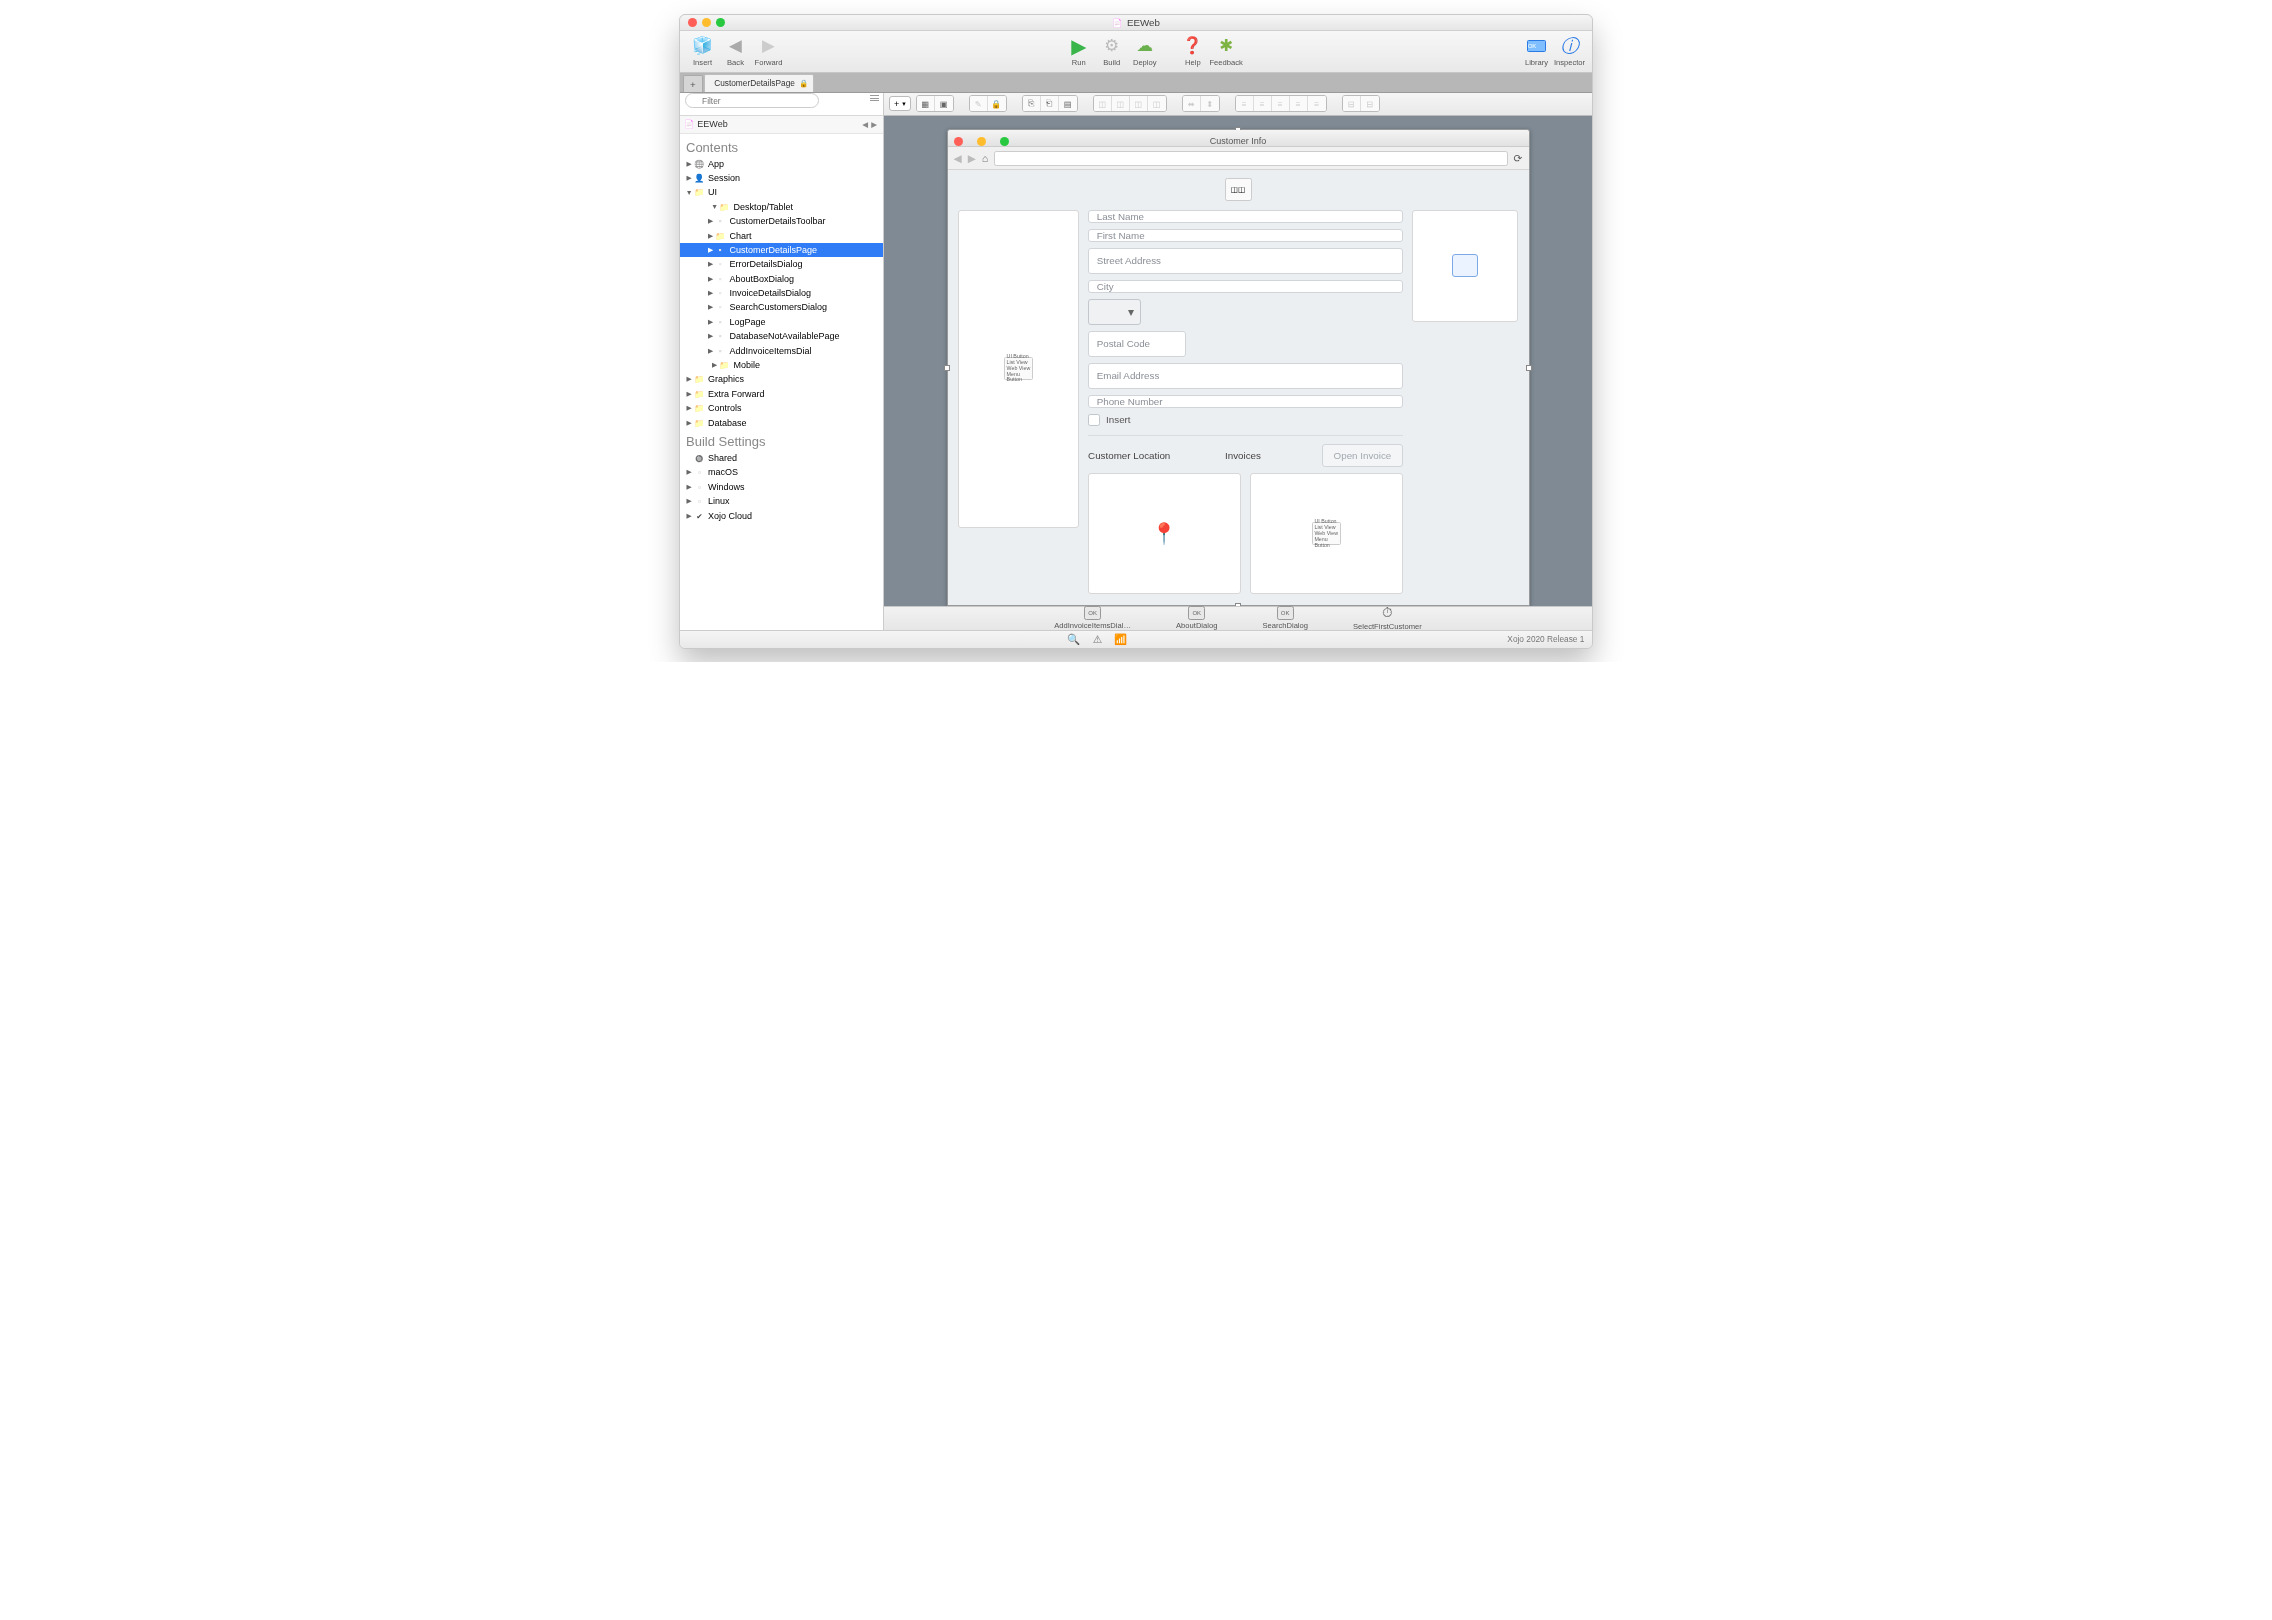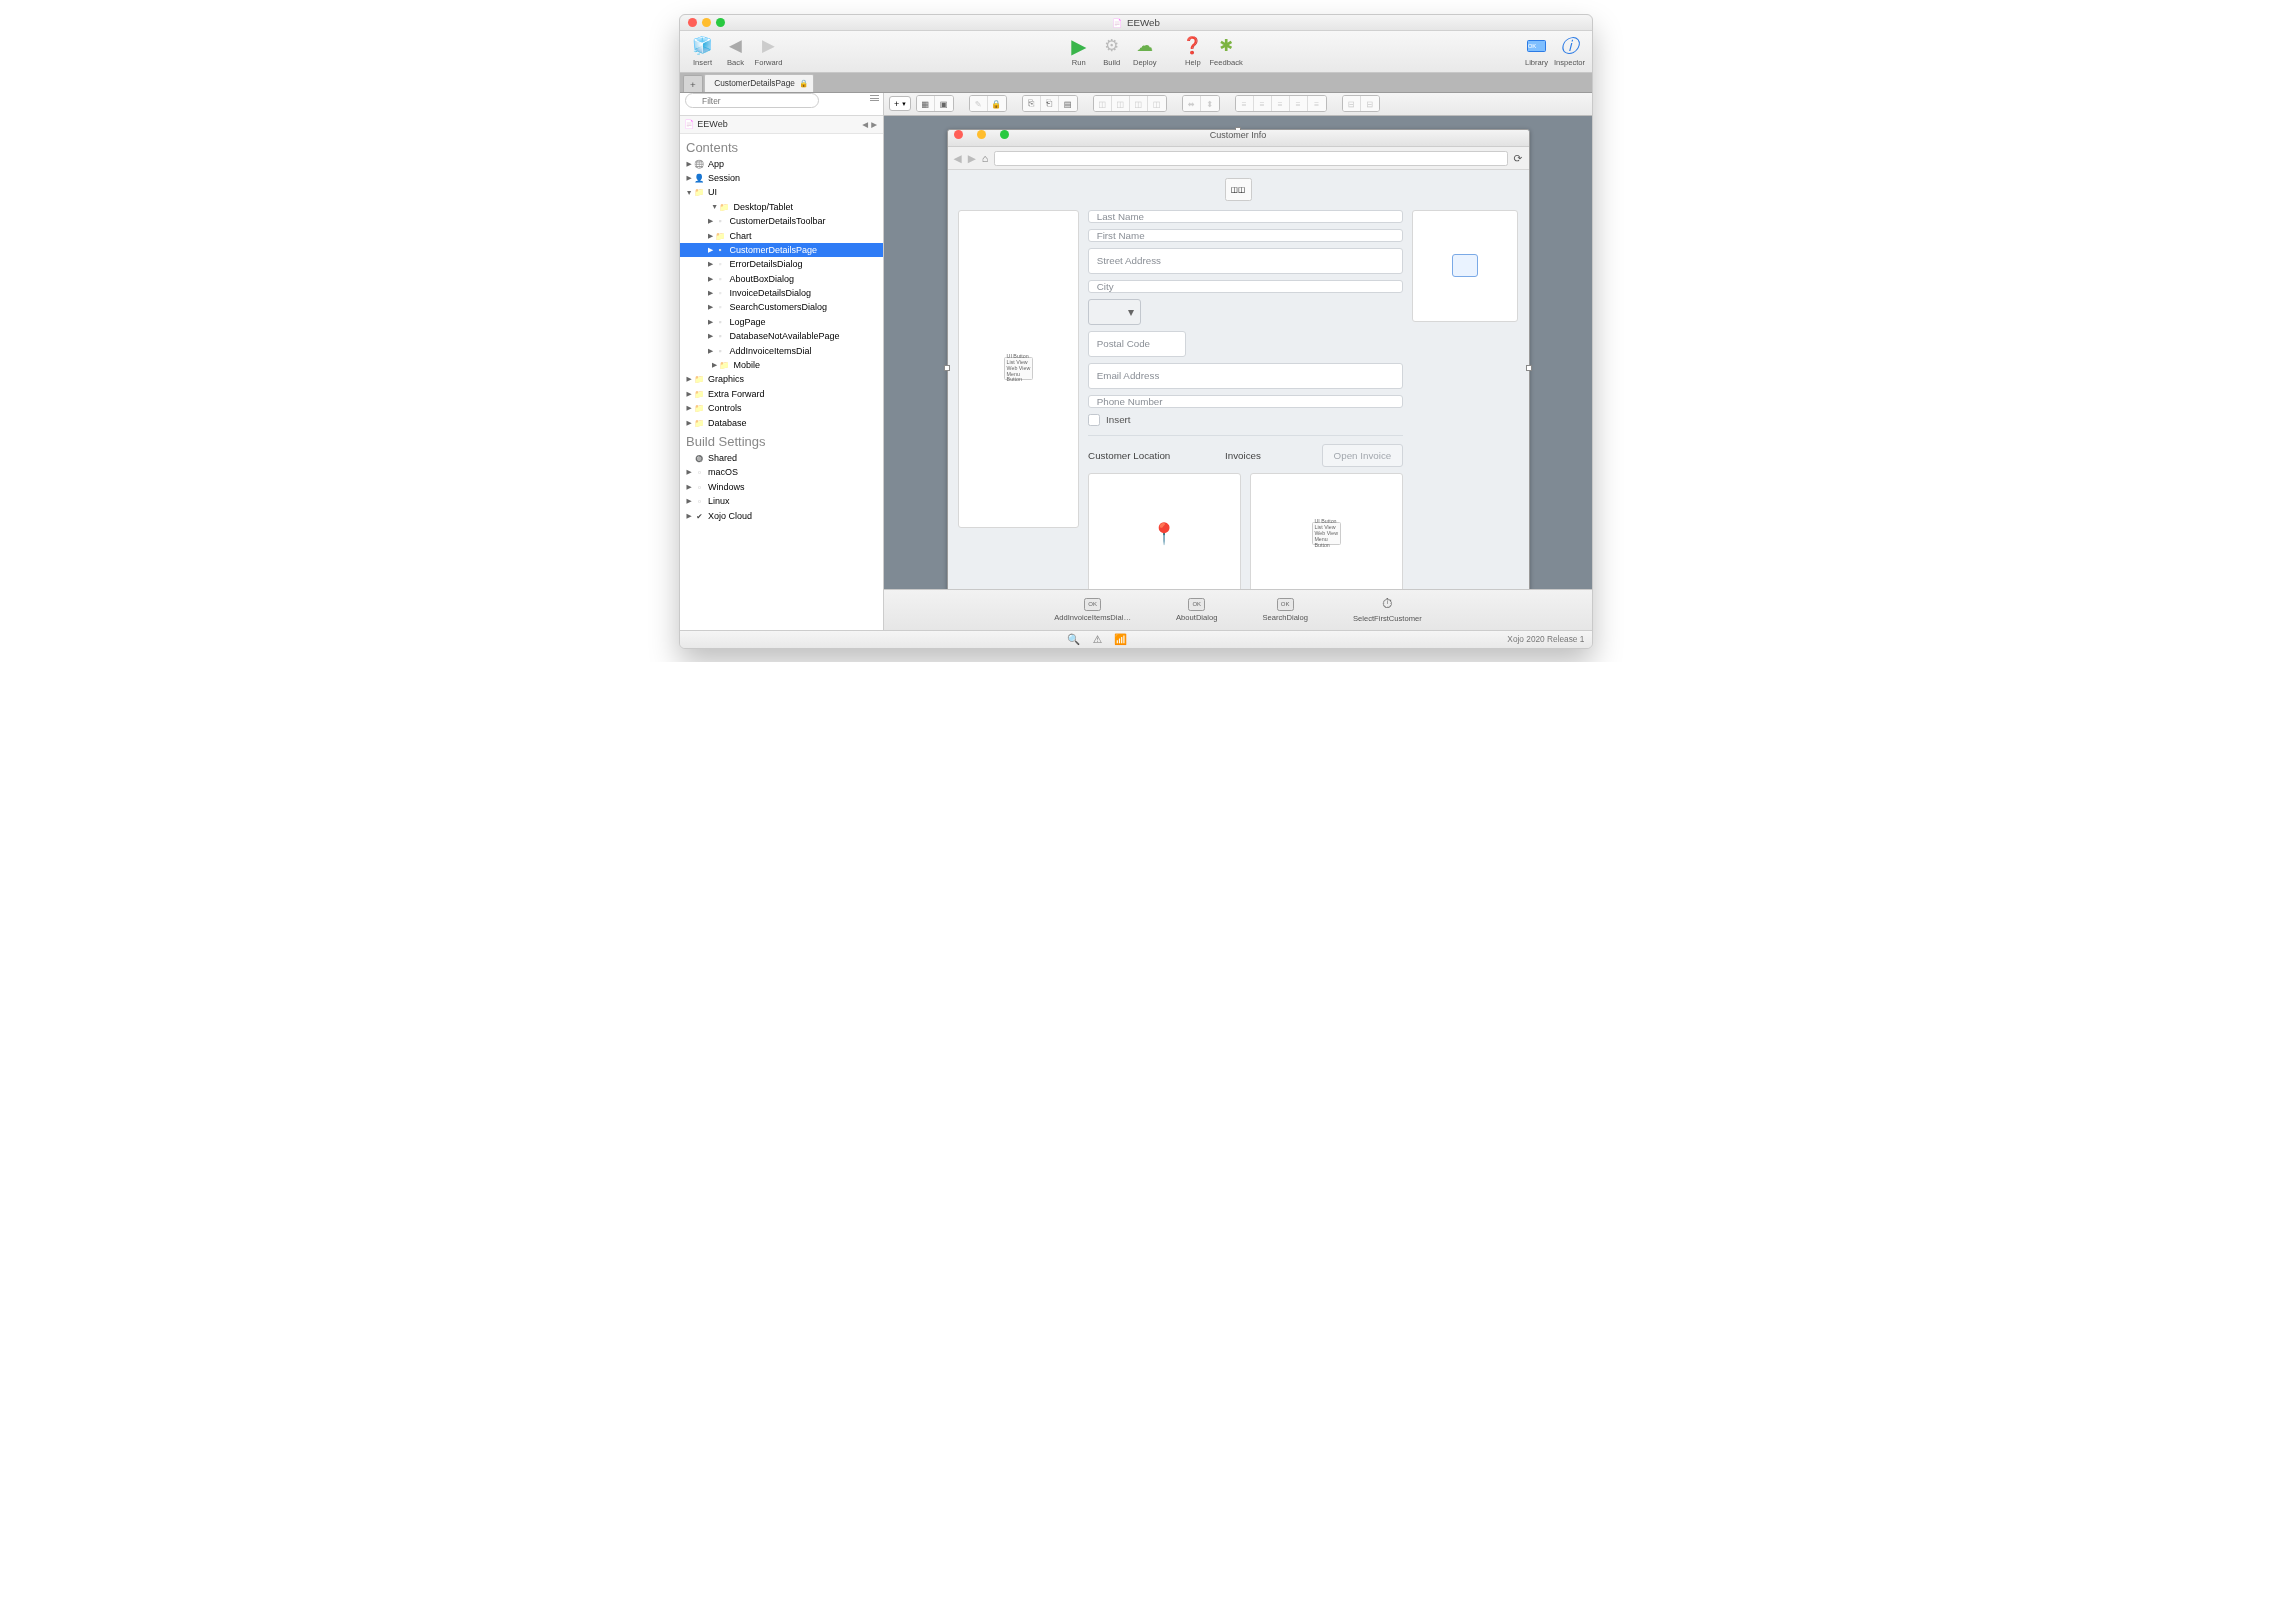--- a/index.html
+++ b/index.html
@@ -59,21 +59,21 @@
 .tg button:last-child{border-right:none;}
 .tg button:disabled{ color:#ccc; }
 .addseg{ height:15px; border:0.8px solid #bbb; border-radius:3px; background:#fff; display:flex; align-items:center; padding:0 4.5px; font-size:9px; gap:3px;}
 
 .canvas-scroll { flex:1; overflow:auto; display:flex; justify-content:center; align-items:flex-start; padding:13.6px;}
 .mock { width:583px; background:#eaecef; border:0.8px solid #999; border-radius:3px 3px 0 0; box-shadow:0 1.5px 4.5px rgba(0,0,0,0.3); position:relative;}
 .sel-h { position:absolute; width:6px; height:6px; background:#fff; border:0.8px solid #888;}
 .sel-h.t{top:-3.8px; left:50%; margin-left:-3px;} .sel-h.b{bottom:-3.8px; left:50%; margin-left:-3px;}
 .sel-h.l{top:50%; left:-3.8px; margin-top:-3px;} .sel-h.r{top:50%; right:-3.8px; margin-top:-3px;}
 
-.mock-title{ height:16.6px; background:linear-gradient(#f4f4f4,#e2e2e2); border-bottom:0.8px solid #ccc; border-radius:3px 3px 0 0; display:flex; align-items:flex-start; padding:0 6px; gap:14px; position:relative;}
+.mock-title{ height:16.6px; background:linear-gradient(#f4f4f4,#e2e2e2); border-bottom:0.8px solid #ccc; border-radius:3px 3px 0 0; display:flex; align-items:flex-end; padding:0 6px; gap:14px; position:relative;}
 .mock-title .tt{ position:absolute; left:50%; transform:translateX(-50%); font-size:9px; color:#555;}
 .mock-url{ height:23px; background:#f0f0f0; border-bottom:0.8px solid #d5d5d5; display:flex; align-items:center; padding:0 6px; gap:6px;}
 .mock-url .nav{ color:#bbb; font-size:10.6px; }
 .mock-url .home{ color:#777; font-size:10.6px;}
 .mock-url input{ flex:1; height:15px; border:0.8px solid #ccc; border-radius:2.3px; background:#fff;}
 .mock-url .reload{ color:#555; font-size:10.6px;}
 
 .mock-body{ padding:7.6px 10.6px 10.6px 10.6px; background:#eceff2;}
 .mock-top{ display:flex; justify-content:center; margin-bottom:9px;}
 .segctl{ width:27px; height:23px; border:0.8px solid #ccc; background:#fafafa; border-radius:2.3px; display:flex; align-items:center; justify-content:center; font-size:7.6px;}
@@ -90,21 +90,21 @@
 .lbl-tax{ font-size:9.8px; color:#555; display:flex; align-items:center; gap:6px;}
 .hr{ height:0.8px; background:#d8dde2; margin:3px 0;}
 .subhdr{ display:flex; justify-content:space-between; align-items:center; font-size:9.8px; color:#444;}
 .btn-open{ height:23px; padding:0 10.6px; border:0.8px solid #d1d5da; background:#f3f5f7; border-radius:3px; color:#a3a8ae; font-size:9.8px;}
 .subrow{ display:flex; gap:9px;}
 .subbox{ flex:1; height:121px; border:0.8px solid #d7d7d7; background:#fff; border-radius:3px; display:flex; align-items:center; justify-content:center;}
 .map-pin{ font-size:21px;}
 .list-ctrl{ width:29px; height:23px; border:0.8px solid #ccc; background:#fafafa; border-radius:1.5px; font-size:5.3px; color:#666; display:flex; flex-direction:column; justify-content:center; padding:0 1.5px; line-height:1.1;}
 .img-well{ width:26px; height:23px; border:1.5px solid #7aa9e6; border-radius:3px; background:#eaf3ff;}
 
-.tray { height:41px; background:linear-gradient(#f2f2f2,#e6e6e6); border-top:0.8px solid #c8c8c8; display:flex; align-items:center; justify-content:center; gap:45px;}
+.tray { height:24px; background:linear-gradient(#f2f2f2,#e6e6e6); border-top:0.8px solid #c8c8c8; display:flex; align-items:center; justify-content:center; gap:45px;}
 .tray-item{ display:flex; flex-direction:column; align-items:center; gap:1.5px; font-size:7.6px; color:#555;}
 .tray-ico{ width:16.6px; height:13.6px; border:0.8px solid #999; border-radius:2.3px; background:#e8e8e8; display:flex; align-items:center; justify-content:center; font-size:6px; color:#666;}
 .timer-ico::before{ content:"⏱"; font-size:13.6px; color:#666;}
 
 .statusbar{ height:18px; background:linear-gradient(#f5f5f5,#e9e9e9); border-top:0.8px solid #ccc; display:flex; align-items:center; padding:0 7.6px; font-size:8.3px; color:#777;}
 .statusbar .mid{ flex:1; display:flex; justify-content:center; gap:12px; font-size:10.6px; color:#777;}
 </style>
 </head>
 <body>
 

